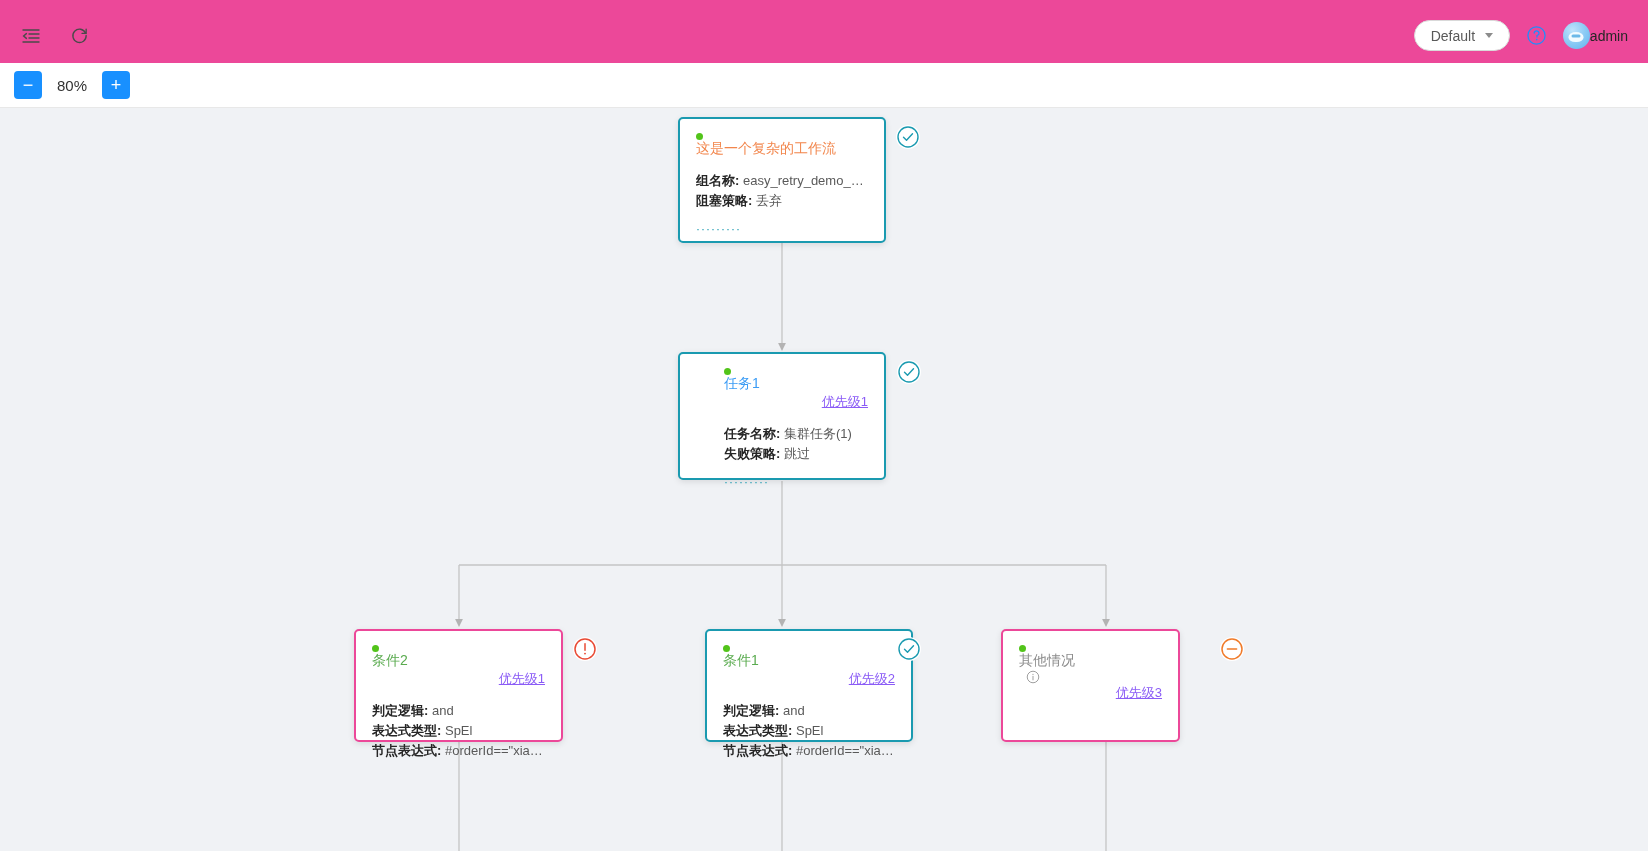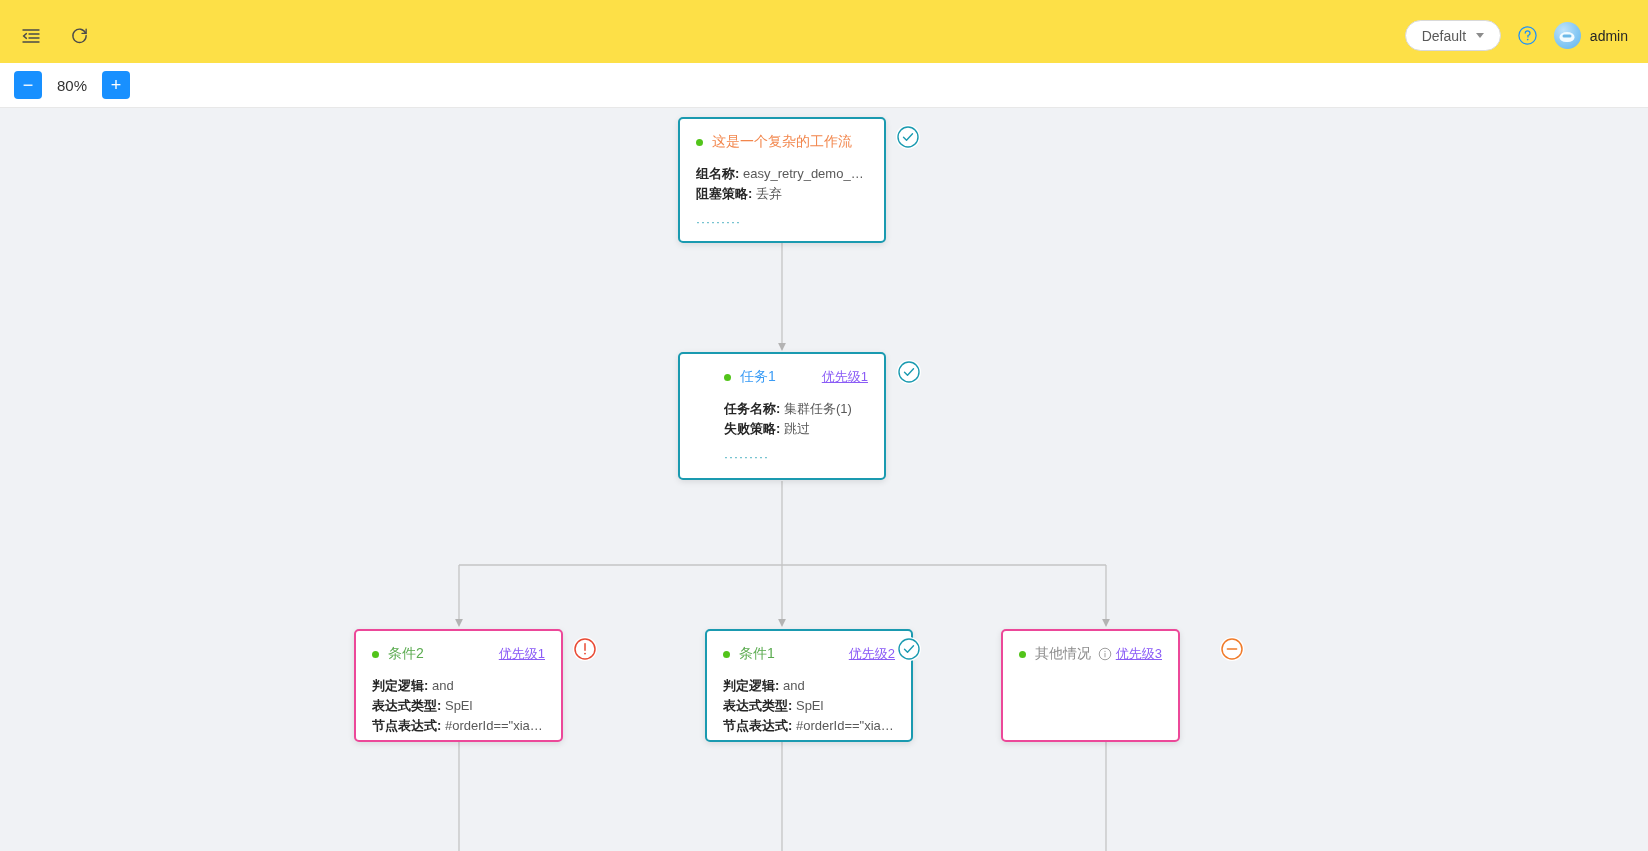--- a/index.html
+++ b/index.html
@@ -8,21 +8,21 @@
     width: 1648px; height: 851px;
     overflow: hidden;
     font-family: "Liberation Sans", "DejaVu Sans", sans-serif;
   }
   body { background: #f0f2f5; }
 
   
   .topbar {
     position: absolute; top: 0; left: 0;
     width: 1648px; height: 72px;
-    background: #fde047;
+    background: #ec4899;
     border-bottom: 1px solid #e8e8e8;
     display: flex; align-items: center;
   }
   .topbar-left { display: flex; align-items: center; padding-left: 14px; gap: 14px; }
   .icon-btn {
     width: 34px; height: 34px;
     display: flex; align-items: center; justify-content: center;
     cursor: pointer; color: #4a4a4a;
   }
   .icon-btn svg { display: block; }
@@ -37,21 +37,21 @@
     display: flex; align-items: center; justify-content: center;
     gap: 10px; padding: 0 14px; cursor: pointer;
   }
   .select-pill .caret {
     width: 0; height: 0;
     border-left: 4px solid transparent;
     border-right: 4px solid transparent;
     border-top: 5px solid #8c8c8c;
   }
   .help-icon { color: #1890ff; cursor: pointer; display: flex; }
-  .user-block { display: flex; align-items: center; gap: 9px; cursor: pointer; }
+  .user-block { display: flex; align-items: center; cursor: pointer; }
   .avatar {
     width: 27px; height: 27px; border-radius: 50%;
     background: radial-gradient(circle at 35% 30%, #bfe3fb 0%, #86c8f4 55%, #5fb3ee 100%);
     position: relative; overflow: hidden;
   }
   .avatar::before {
     content: ""; position: absolute; left: 50%; top: 54%;
     transform: translate(-50%,-50%);
     width: 15px; height: 10px; border-radius: 50% 50% 45% 45%;
     background: #f2fbff;
@@ -96,22 +96,23 @@
     position: absolute;
     background: #ffffff;
     border-radius: 5px;
     box-shadow: 0 2px 6px rgba(0,0,0,0.10);
     padding: 14px 16px 10px 16px;
   }
   .node.sel-blue { border: 2px solid #1a9ab0; }
   .node.sel-orange { border: 2px solid #ec4899; }
 
   .node-head {
-    display: flex; align-items: center;
+    display: flex; 
     margin-bottom: 13px;
+    flex-direction: column;
   }
   .dot {
     width: 7px; height: 7px; border-radius: 50%;
     background: #52c41a; margin-right: 9px; flex: none;
   }
   .node-title { font-size: 14px; white-space: nowrap; }
   .title-orange { color: #f2864c; }
   .title-blue { color: #3b9cf5; }
   .title-green { color: #5aab4f; }
   .title-gray { color: #8c8c8c; }

